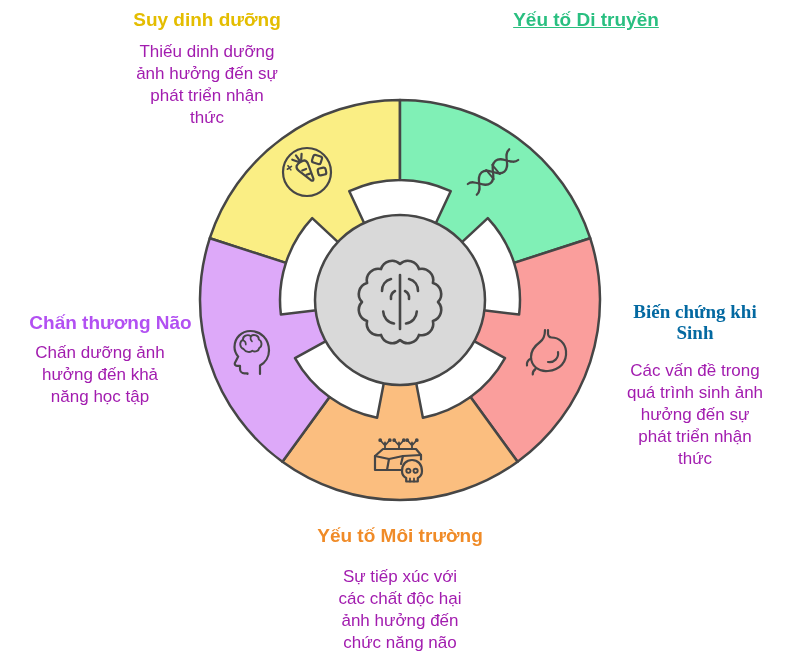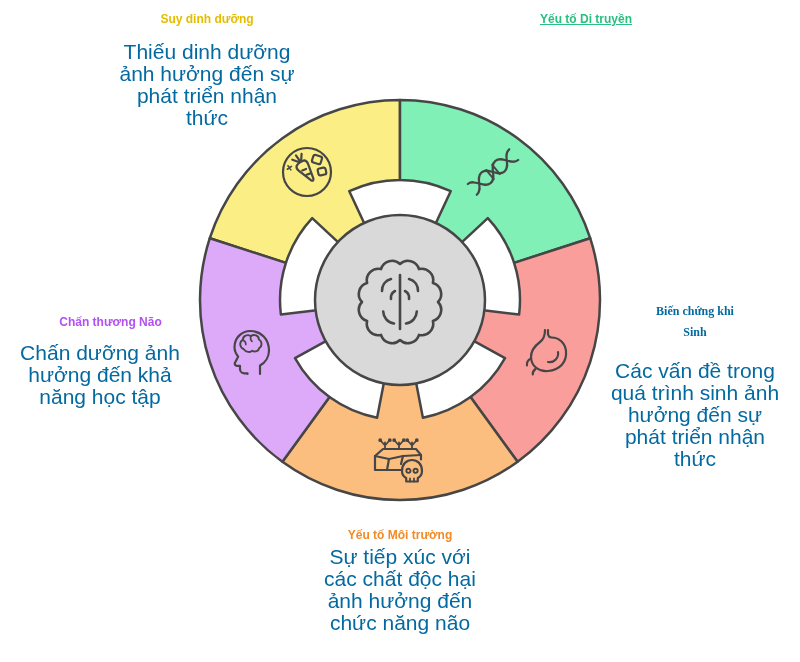--- a/index.html
+++ b/index.html
@@ -3,35 +3,35 @@
 <meta charset="utf-8">
 <style>
   html,body { margin:0; padding:0; background:#ffffff; }
   .stage {
     position:relative; width:800px; height:662px; background:#ffffff;
     font-family:"Liberation Sans","DejaVu Sans",sans-serif; overflow:hidden;
   }
   .wheel-svg { position:absolute; left:160px; top:60px; }
   .block { position:absolute; text-align:center; }
   .block h2 {
-    margin:0; font-size:12px; line-height:21px; font-weight:bold;
+    margin:0; font-size:19px; line-height:21px; font-weight:bold;
     white-space:pre-line;
   }
   .block p {
-    margin:11px 0 0 0; font-size:21px; line-height:22px; color:#0369a1;
+    margin:11px 0 0 0; font-size:17px; line-height:22px; color:#a21caf;
     white-space:pre-line;
   }
   .block-malnutrition { left:57px;  top:9px;   width:300px; }
   .block-genetics     { left:436px; top:9px;   width:300px; }
   .block-birth        { left:595px; top:301px; width:200px; }
   .block-birth p      { margin-top:17px; }
   .block-injury       { left:0px;   top:312px; width:200px; }
   .block-injury p     { margin-top:9px; }
   .block-environment  { left:250px; top:525px; width:300px; }
-  .block-environment p{ margin-top:0; }
+  .block-environment p{ margin-top:20px; }
 </style>
 </head>
 <body>
 
 <div class="stage">
 
   <svg class="wheel-svg" width="480" height="480" viewBox="0 0 480 480">
 
     <g stroke="#464646" stroke-width="2.5" stroke-linejoin="round">
 

